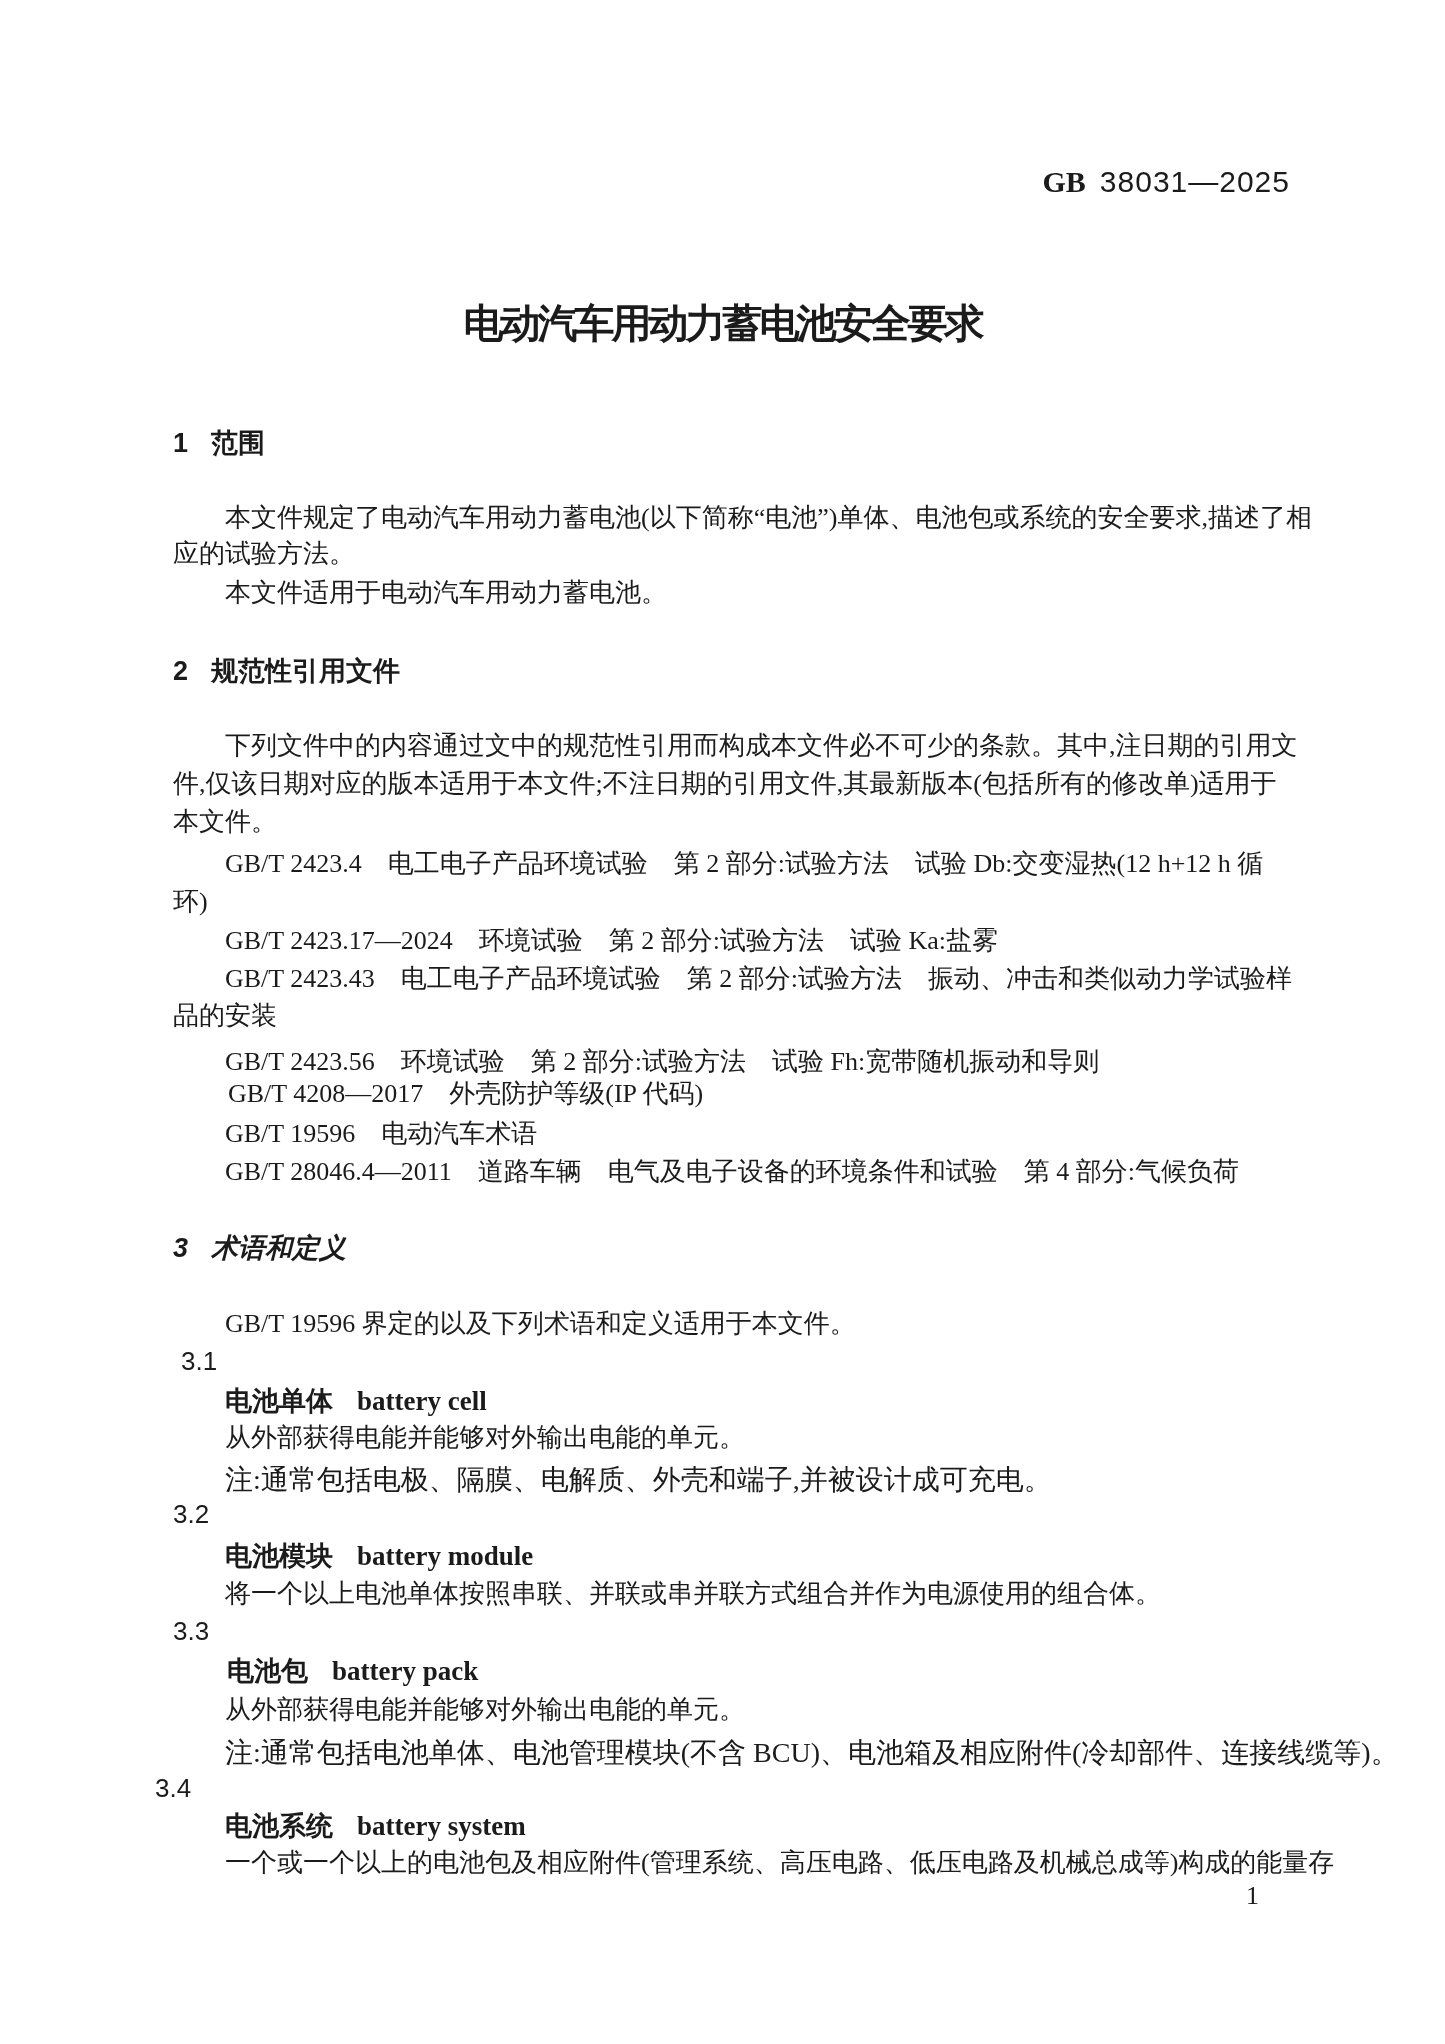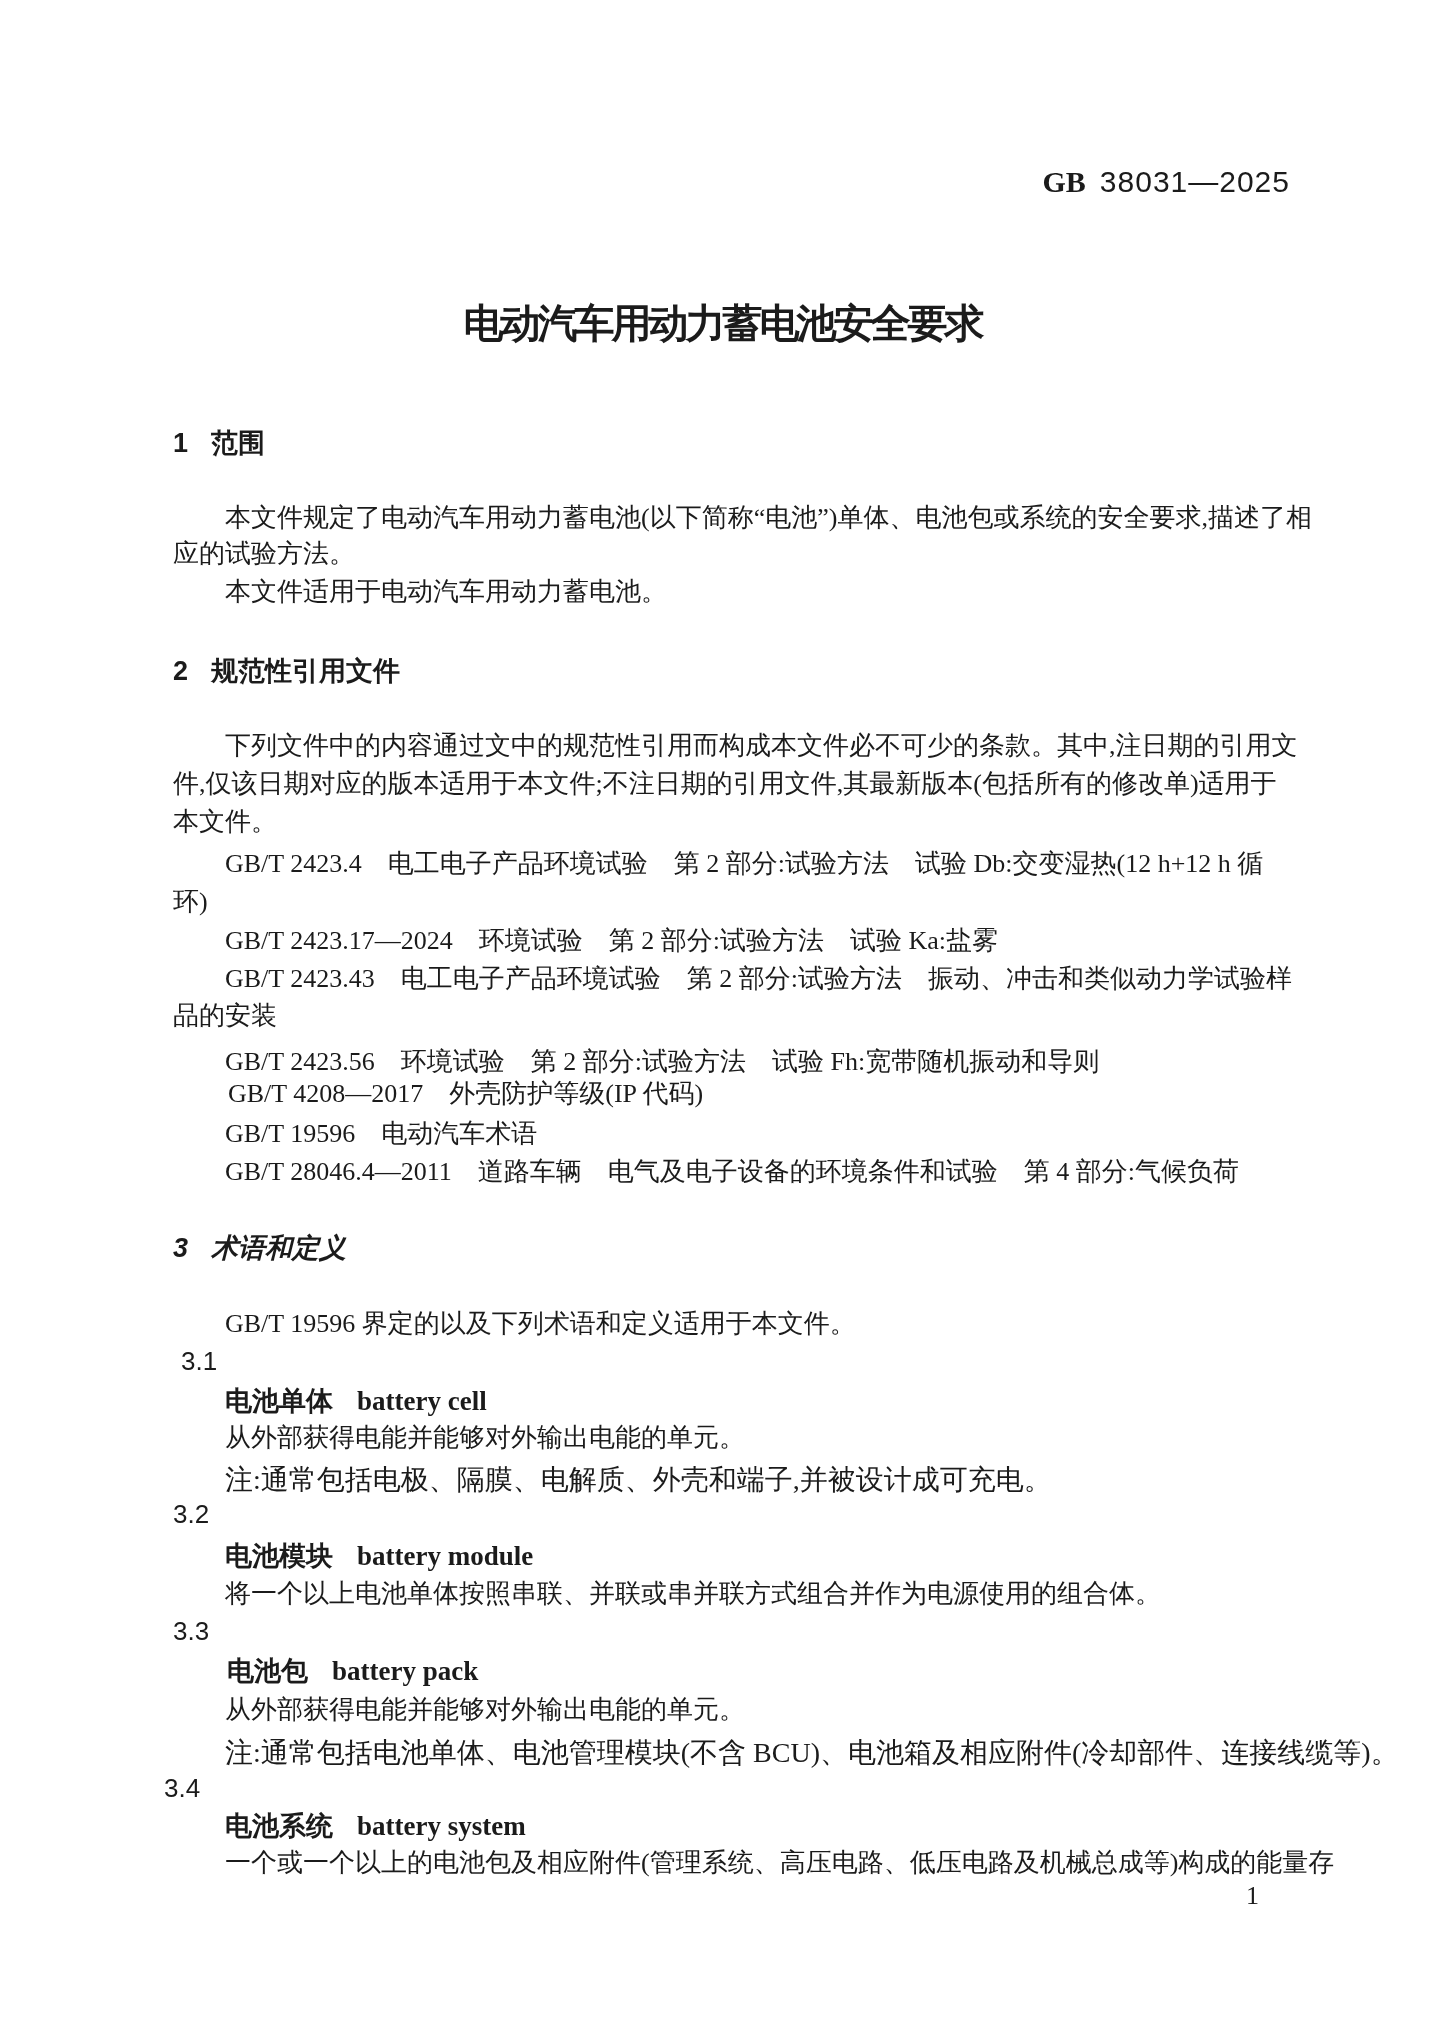--- a/index.html
+++ b/index.html
@@ -86,21 +86,21 @@
 <body>
 
 <div class="std-num"><span class="gb">GB</span><span class="code">38031—2025</span></div>
 
 <h1 class="doc-title">电动汽车用动力蓄电池安全要求</h1>
 
 <section>
   <div class="line hd" style="top:427px;left:173px;"><span class="sec-no">1</span><span>范围</span></div>
   <div class="line" style="top:502px;left:225px;">本文件规定了电动汽车用动力蓄电池(以下简称“电池”)单体、电池包或系统的安全要求,描述了相</div>
   <div class="line" style="top:538px;left:173px;">应的试验方法。</div>
-  <div class="line" style="top:577px;left:225px;font-family:Liberation Mono, monospace;">本文件适用于电动汽车用动力蓄电池。</div>
+  <div class="line" style="top:577px;left:225px;">本文件适用于电动汽车用动力蓄电池。</div>
 </section>
 
 <section>
   <div class="line hd" style="top:655px;left:173px;"><span class="sec-no">2</span><span>规范性引用文件</span></div>
   <div class="line" style="top:730px;left:225px;">下列文件中的内容通过文中的规范性引用而构成本文件必不可少的条款。其中,注日期的引用文</div>
   <div class="line" style="top:768px;left:173px;">件,仅该日期对应的版本适用于本文件;不注日期的引用文件,其最新版本(包括所有的修改单)适用于</div>
   <div class="line" style="top:806px;left:173px;">本文件。</div>
   <div class="line" style="top:848px;left:225px;">GB/T 2423.4　电工电子产品环境试验　第 2 部分:试验方法　试验 Db:交变湿热(12 h+12 h 循</div>
   <div class="line" style="top:886px;left:173px;">环)</div>
   <div class="line" style="top:925px;left:225px;">GB/T 2423.17—2024　环境试验　第 2 部分:试验方法　试验 Ka:盐雾</div>
@@ -123,18 +123,18 @@
 
   <div class="line clause-no" style="top:1498px;left:173px;">3.2</div>
   <div class="line term" style="top:1540px;left:225px;"><span class="zh">电池模块</span><span class="en">battery module</span></div>
   <div class="line" style="top:1578px;left:225px;">将一个以上电池单体按照串联、并联或串并联方式组合并作为电源使用的组合体。</div>
 
   <div class="line clause-no" style="top:1615px;left:173px;">3.3</div>
   <div class="line term" style="top:1655px;left:227px;"><span class="zh">电池包</span><span class="en">battery pack</span></div>
   <div class="line" style="top:1694px;left:225px;">从外部获得电能并能够对外输出电能的单元。</div>
   <div class="line note" style="top:1735px;left:225px;">注:通常包括电池单体、电池管理模块(不含 BCU)、电池箱及相应附件(冷却部件、连接线缆等)。</div>
 
-  <div class="line clause-no" style="top:1772px;left:164px;text-align:center;">3.4</div>
+  <div class="line clause-no" style="top:1772px;left:155px;text-align:center;">3.4</div>
   <div class="line term" style="top:1810px;left:225px;"><span class="zh">电池系统</span><span class="en">battery system</span></div>
   <div class="line" style="top:1847px;left:225px;">一个或一个以上的电池包及相应附件(管理系统、高压电路、低压电路及机械总成等)构成的能量存</div>
 </section>
 
 <div class="page-num">1</div>
 
 </body></html>

